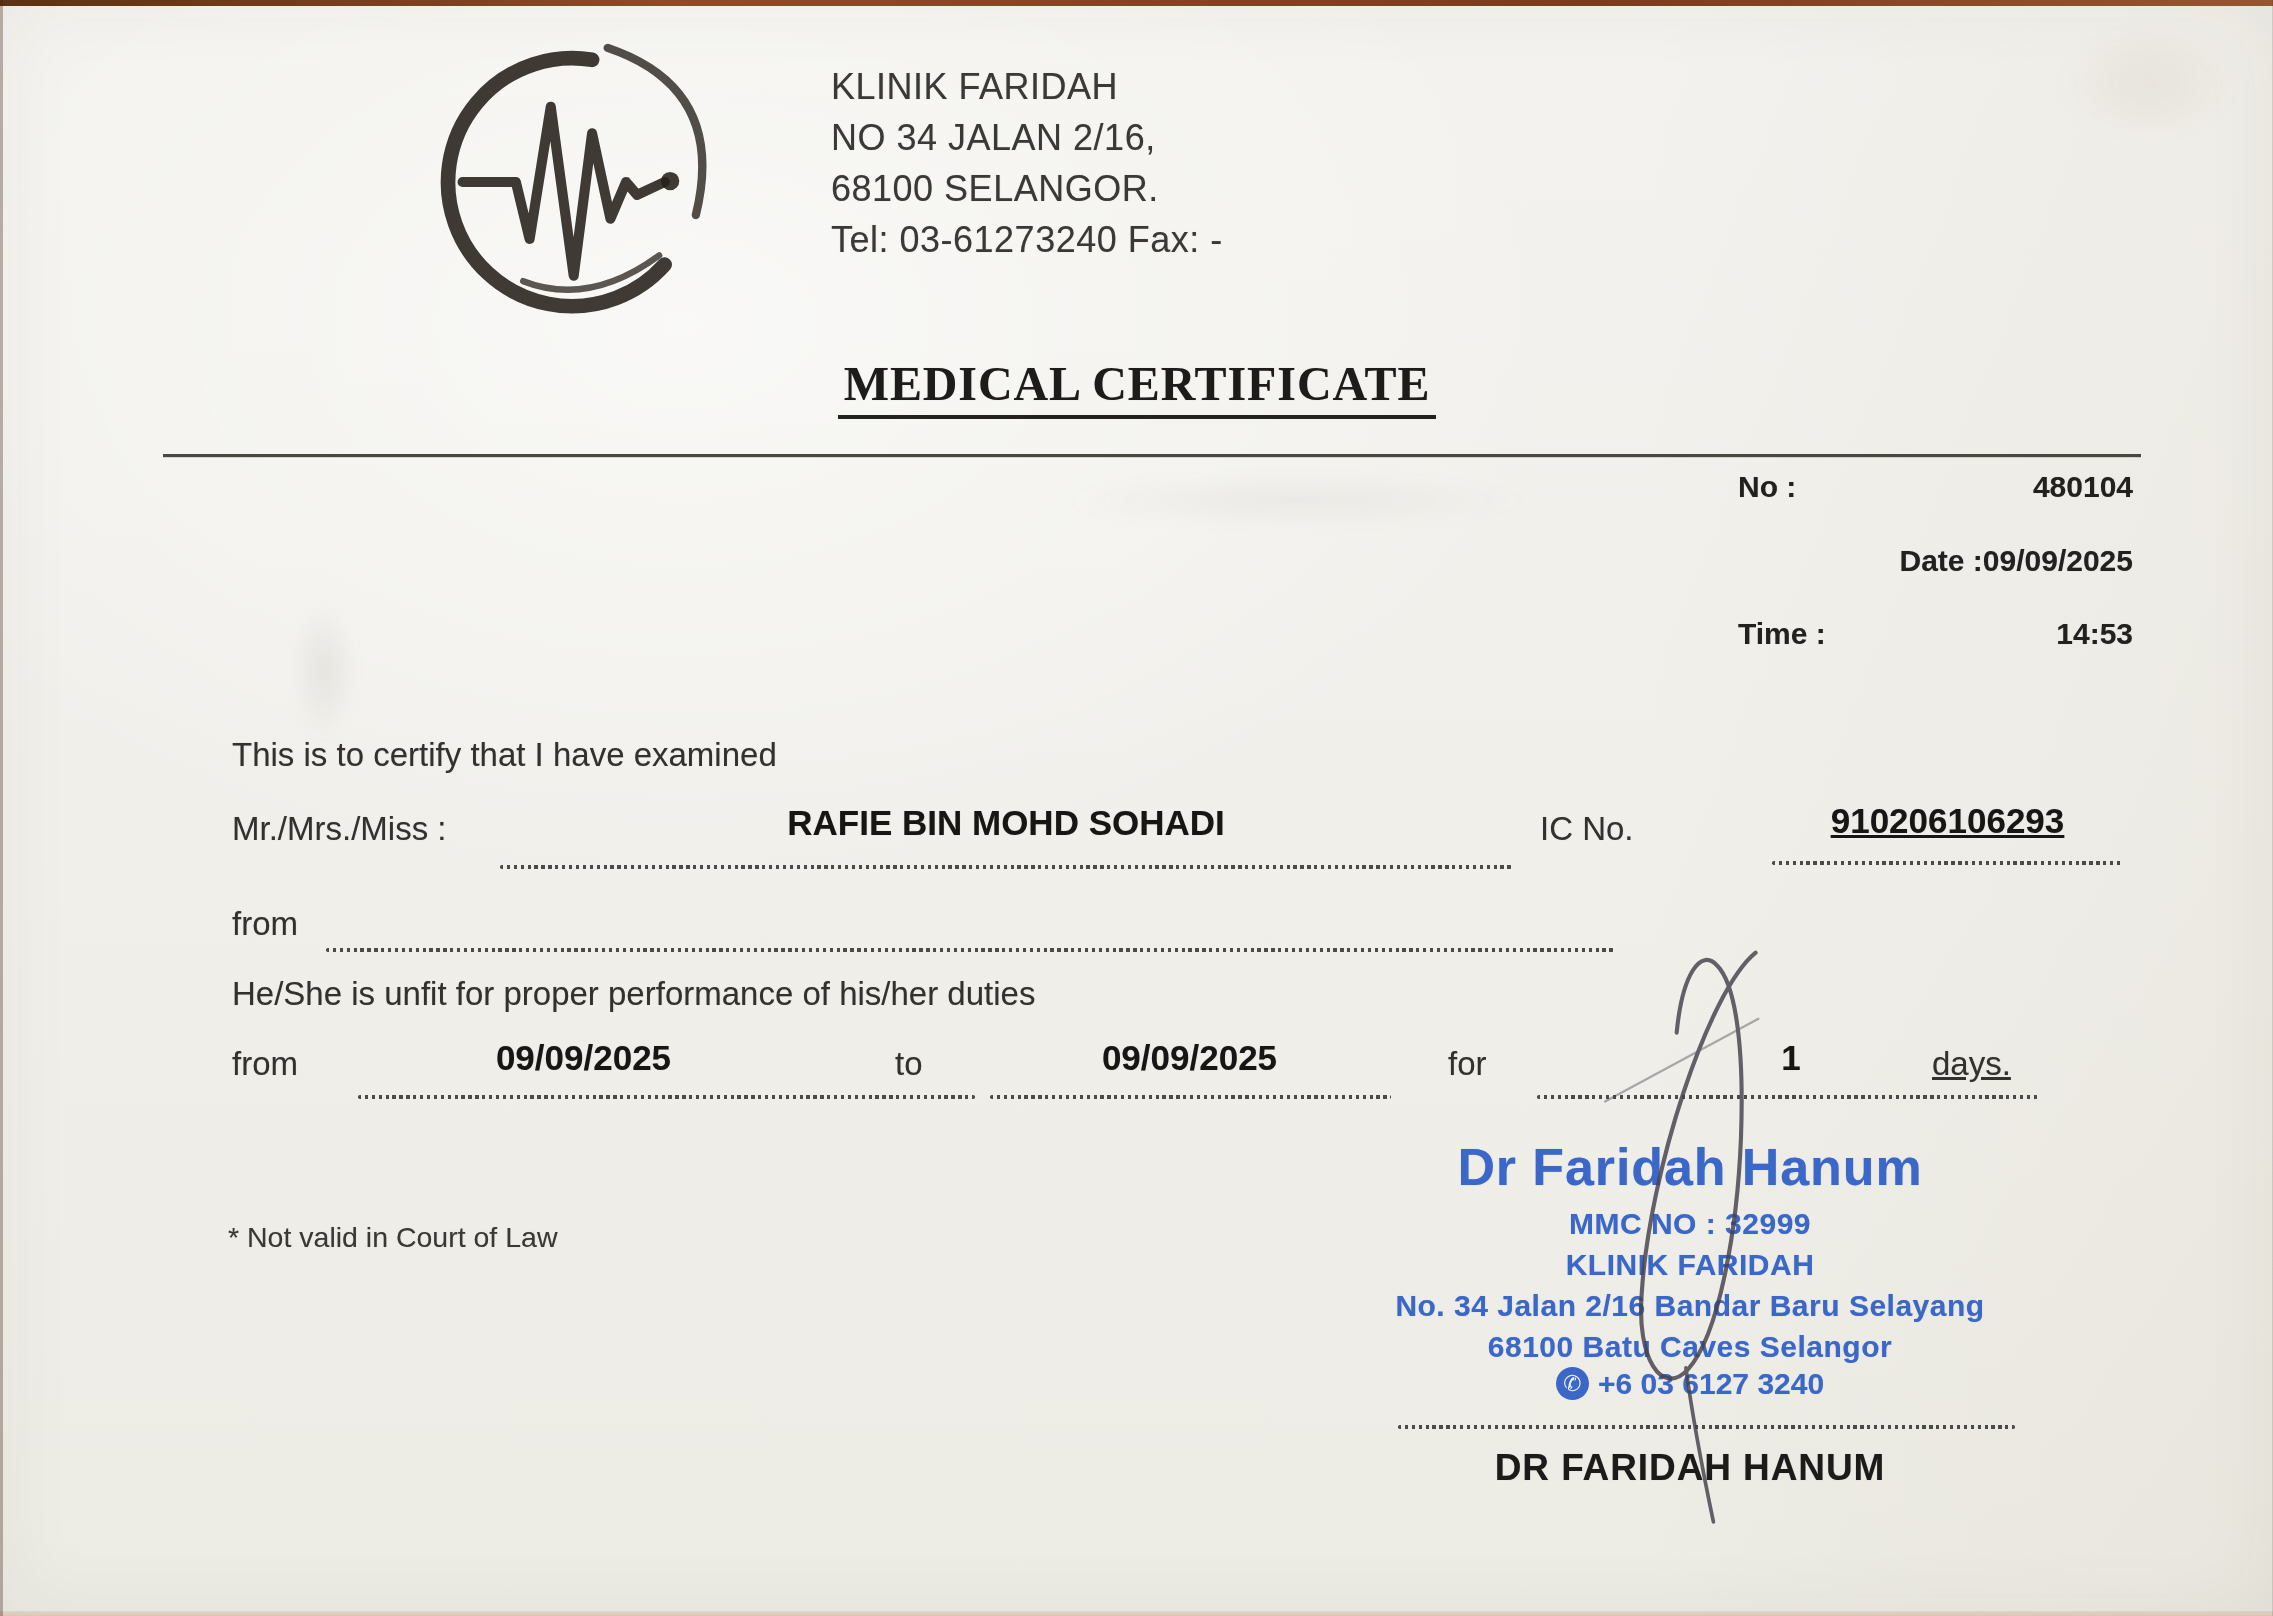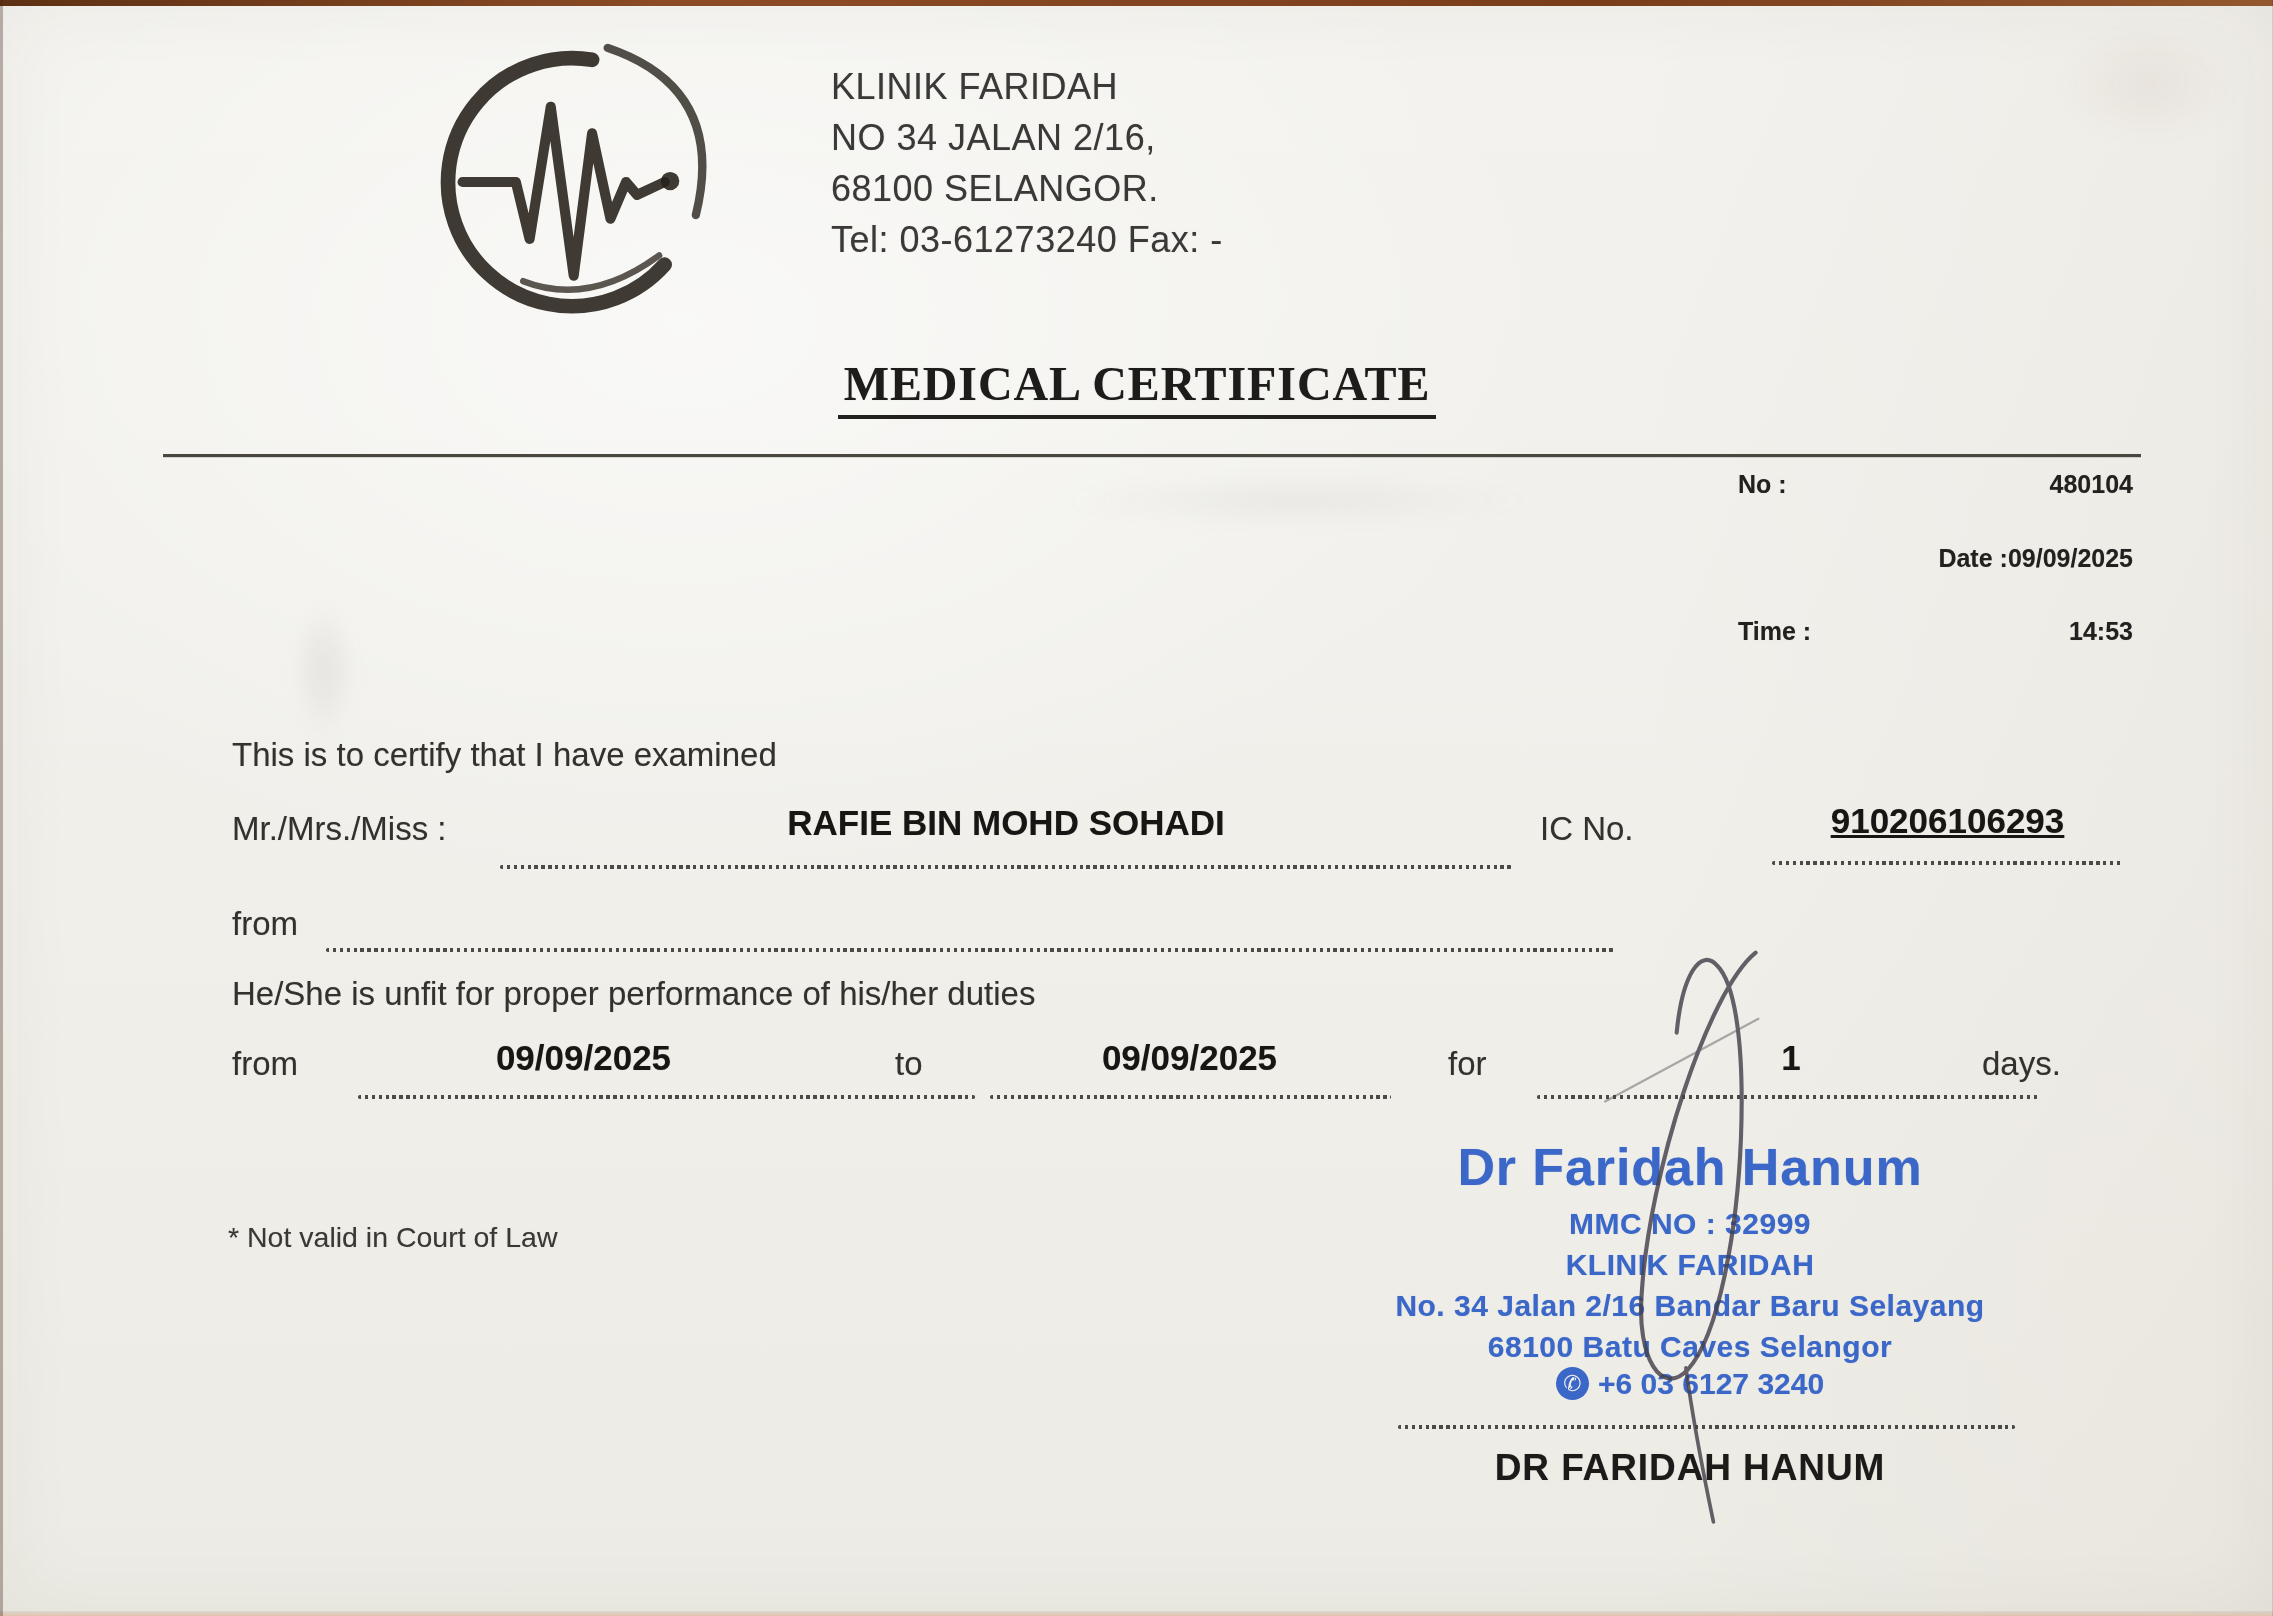--- a/index.html
+++ b/index.html
@@ -20,21 +20,21 @@
   .edge-bottom{left:0;bottom:0;width:100%;height:4.6px;background:linear-gradient(180deg,rgba(0,0,0,.06),#e3c3ae);}
   .edge-left{left:0;top:0;width:2.8px;height:100%;background:rgba(60,35,20,.32);}
   .edge-right{right:0;top:0;width:1.8px;height:100%;background:rgba(60,35,20,.14);}
   
   .clinic-info{left:831px;top:61px;font-size:36px;line-height:51px;color:#3b3937;letter-spacing:0.5px;}
   
   .title-wrap{left:0;top:356px;width:2274px;text-align:center;font-family:Liberation Serif, serif;}
   .title-text{display:inline-block;font-size:48px;font-weight:bold;letter-spacing:0.9px;color:#1d1c1a;border-bottom:4.6px solid #23221f;padding:0 5.5px 3.7px 5.5px;}
   .rule{left:163px;top:454px;width:1978px;height:2.8px;background:#4a483e;box-shadow:0 0.9px 0 rgba(0,0,0,.15);}
   
-  .meta-row{left:1738px;width:395px;display:flex;justify-content:space-between;font-size:25px;font-weight:bold;color:#22211f;}
+  .meta-row{left:1738px;width:395px;display:flex;justify-content:space-between;font-size:30px;font-weight:bold;color:#22211f;}
   
   .t36{font-size:33px;color:#33312e;}
   .t31{font-size:28.5px;color:#3a3835;}
   .val{font-size:35px;font-weight:bold;color:#171614;text-align:center;}
   .dots{height:3.7px;background-image:repeating-linear-gradient(90deg,#3d3c39 0 3.2px,transparent 3.2px 6.9px);border-radius:1.8px;opacity:.92;}
   
   .stamp{left:1341px;width:698px;text-align:center;color:#2e5ec6;text-shadow:0 0 0.9px rgba(46,94,198,.45);opacity:.93;}
   .stamp-name{font-size:52px;font-weight:bold;letter-spacing:0.9px;}
   .stamp-line{font-size:30px;font-weight:600;letter-spacing:0.5px;line-height:41px;}
   .phone-row{display:inline-flex;align-items:center;gap:9.2px;font-size:30px;font-weight:600;}
@@ -114,21 +114,21 @@
 
   <div class="abs t36 soft" style="left:232px;top:1045px;">from</div>
   <div class="abs val soft" style="left:386px;top:1038px;width:395px;">09/09/2025</div>
   <div class="abs dots" style="left:358px;top:1095px;width:617px;"></div>
   <div class="abs t36 soft" style="left:895px;top:1045px;">to</div>
   <div class="abs val soft" style="left:1001px;top:1038px;width:377px;">09/09/2025</div>
   <div class="abs dots" style="left:990px;top:1095px;width:401px;"></div>
   <div class="abs t36 soft" style="left:1448px;top:1045px;">for</div>
   <div class="abs val soft" style="left:1543px;top:1038px;width:496px;">1</div>
   <div class="abs dots" style="left:1537px;top:1095px;width:501px;"></div>
-  <div class="abs t36 soft" style="left:1982px;top:1045px;">days.</div>
+  <div class="abs t36 soft" style="left:1932px;top:1045px;text-decoration:underline;">days.</div>
 
   <div class="abs t31 soft" style="left:228px;top:1221px;">* Not valid in Court of Law</div>
 
   <div class="abs stamp" style="top:1137px;">
     <div class="stamp-name">Dr Faridah Hanum</div>
     <div class="stamp-line" style="margin-top:5.5px;">MMC NO : 32999</div>
     <div class="stamp-line">KLINIK FARIDAH</div>
     <div class="stamp-line">No. 34 Jalan 2/16 Bandar Baru Selayang</div>
     <div class="stamp-line">68100 Batu Caves Selangor</div>
     <div class="phone-row">

